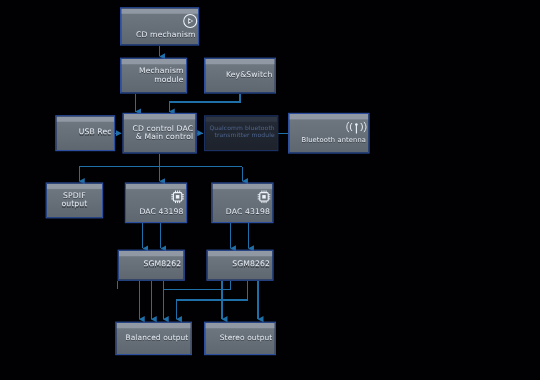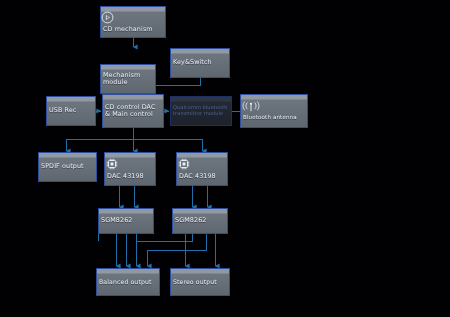--- a/index.html
+++ b/index.html
@@ -10,21 +10,21 @@
   }
   #stage{position:relative;width:450px;height:317px;}
   svg.wires{position:absolute;left:0;top:0;width:450px;height:317px;}
 
   .node{
     position:absolute;
     box-sizing:border-box;
     border:1px solid #2b4f9e;
     background:linear-gradient(to bottom,#8f98a3 0px,#8f98a3 4px,#6d757e 5px,#5e666f 100%);
     display:flex;flex-direction:column;
-    align-items:flex-start;justify-content:center;
+    align-items:flex-end;justify-content:center;
     color:#e8eef6;
     text-align:center;
     line-height:1.12;
     letter-spacing:0.1px;
     text-shadow:0 1px 0 rgba(0,0,0,.45);
   }
   .node .lbl{display:block;padding:0 2px;}
   .node.dim{
     border:1px solid #1b3163;
     background:linear-gradient(to bottom,#2e3644 0px,#2e3644 4px,#232a35 5px,#1d222b 100%);
@@ -92,21 +92,21 @@
     <span class="ico">
       <svg width="13" height="13" viewBox="0 0 24 24">
         <circle cx="12" cy="12" r="10" fill="none" stroke="#eef3fa" stroke-width="1.6"></circle>
         <path d="M9 7.5 L16.5 12 L9 16.5 Z" fill="#eef3fa"></path>
         <circle cx="12" cy="12" r="2.1" fill="#6d757e"></circle>
       </svg>
     </span>
     <span class="lbl">CD mechanism</span>
   </div>
 
-  <div class="node" id="n-mechanism-servo" style="left:100px;top:64px;width:56px;height:30px;font-size:6.4px;">
+  <div class="node" id="n-mechanism-servo" style="left:100px;top:48px;width:56px;height:30px;font-size:6.4px;">
     <span class="lbl">Mechanism</span>
     <span class="lbl">module</span>
   </div>
 
   <div class="node" id="n-key-switch" style="left:170px;top:48px;width:60px;height:30px;font-size:6.4px;">
     <span class="lbl">Key&amp;Switch</span>
   </div>
 
   <div class="node" id="n-usb-rec" style="left:46px;top:96px;width:50px;height:30px;font-size:6.4px;">
     <span class="lbl">USB Rec</span>
@@ -129,21 +129,21 @@
         <circle cx="15" cy="4" r="1.6" fill="#eef3fa"></circle>
         <path d="M9.5 2 A7 7 0 0 0 9.5 12" stroke="#eef3fa" stroke-width="1.2" fill="none"></path>
         <path d="M20.5 2 A7 7 0 0 1 20.5 12" stroke="#eef3fa" stroke-width="1.2" fill="none"></path>
         <path d="M5.5 0.5 A10.5 10.5 0 0 0 5.5 13.5" stroke="#eef3fa" stroke-width="1.1" fill="none"></path>
         <path d="M24.5 0.5 A10.5 10.5 0 0 1 24.5 13.5" stroke="#eef3fa" stroke-width="1.1" fill="none"></path>
       </svg>
     </span>
     <span class="lbl">Bluetooth antenna</span>
   </div>
 
-  <div class="node" id="n-spdif" style="left:38px;top:152px;width:59px;height:30px;font-size:6.4px;">
+  <div class="node" id="n-spdif" style="left:38px;top:152px;width:48px;height:30px;font-size:6.4px;">
     <span class="lbl">SPDIF output</span>
   </div>
 
   <div class="node" id="n-dac-left" style="left:104px;top:152px;width:52px;height:34px;font-size:6.4px;">
     <span class="ico">
       <svg width="14" height="14" viewBox="0 0 24 24">
         <rect x="6" y="6" width="12" height="12" rx="1.5" fill="none" stroke="#eef3fa" stroke-width="1.6"></rect>
         <rect x="9.5" y="9.5" width="5" height="5" fill="#eef3fa"></rect>
         <g stroke="#eef3fa" stroke-width="1.4">
           <path d="M9 6 L9 3"></path>

